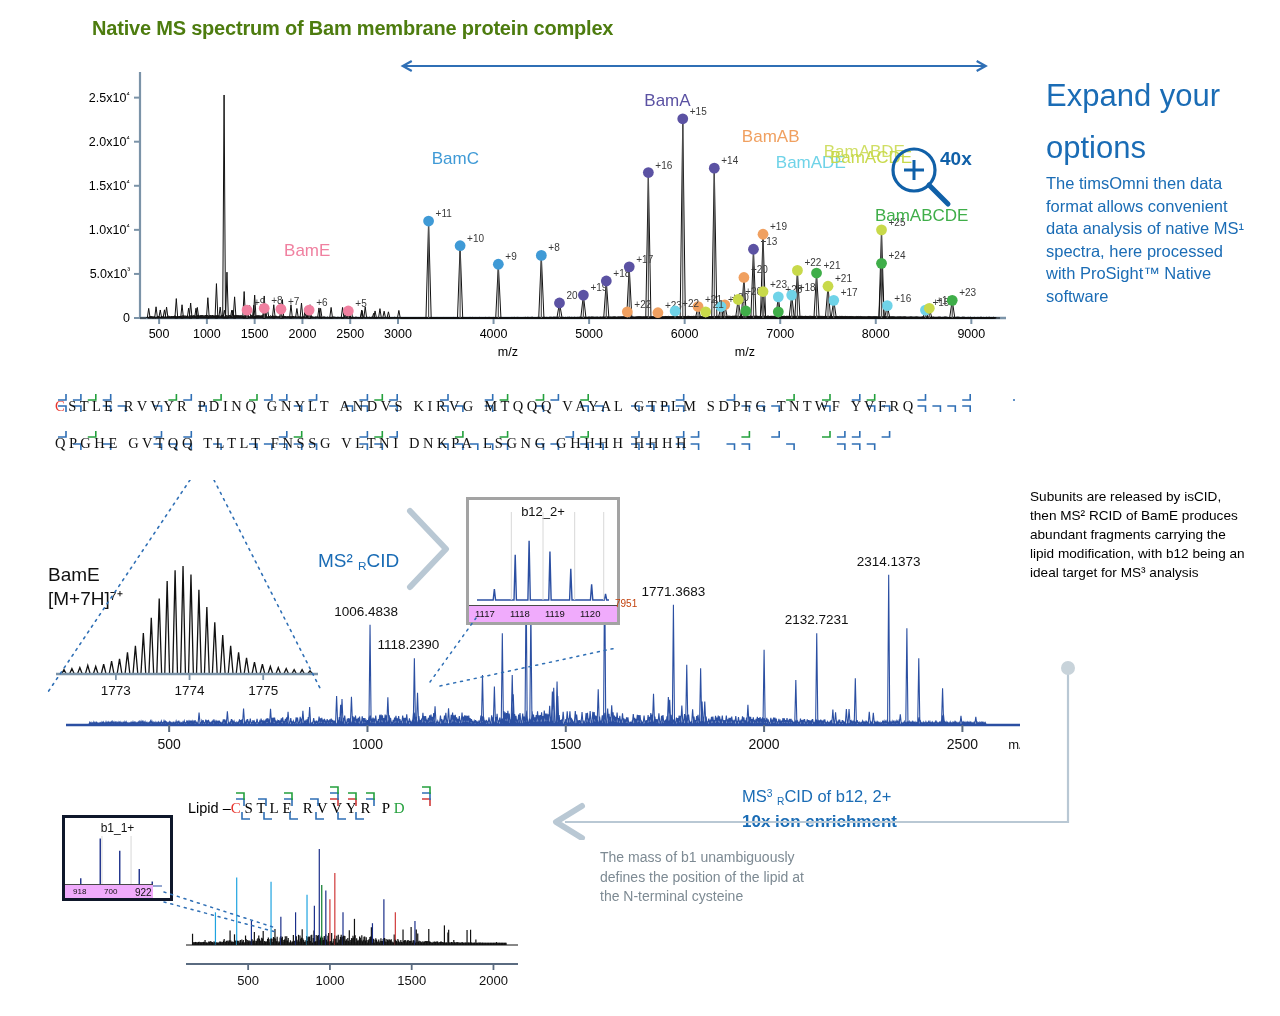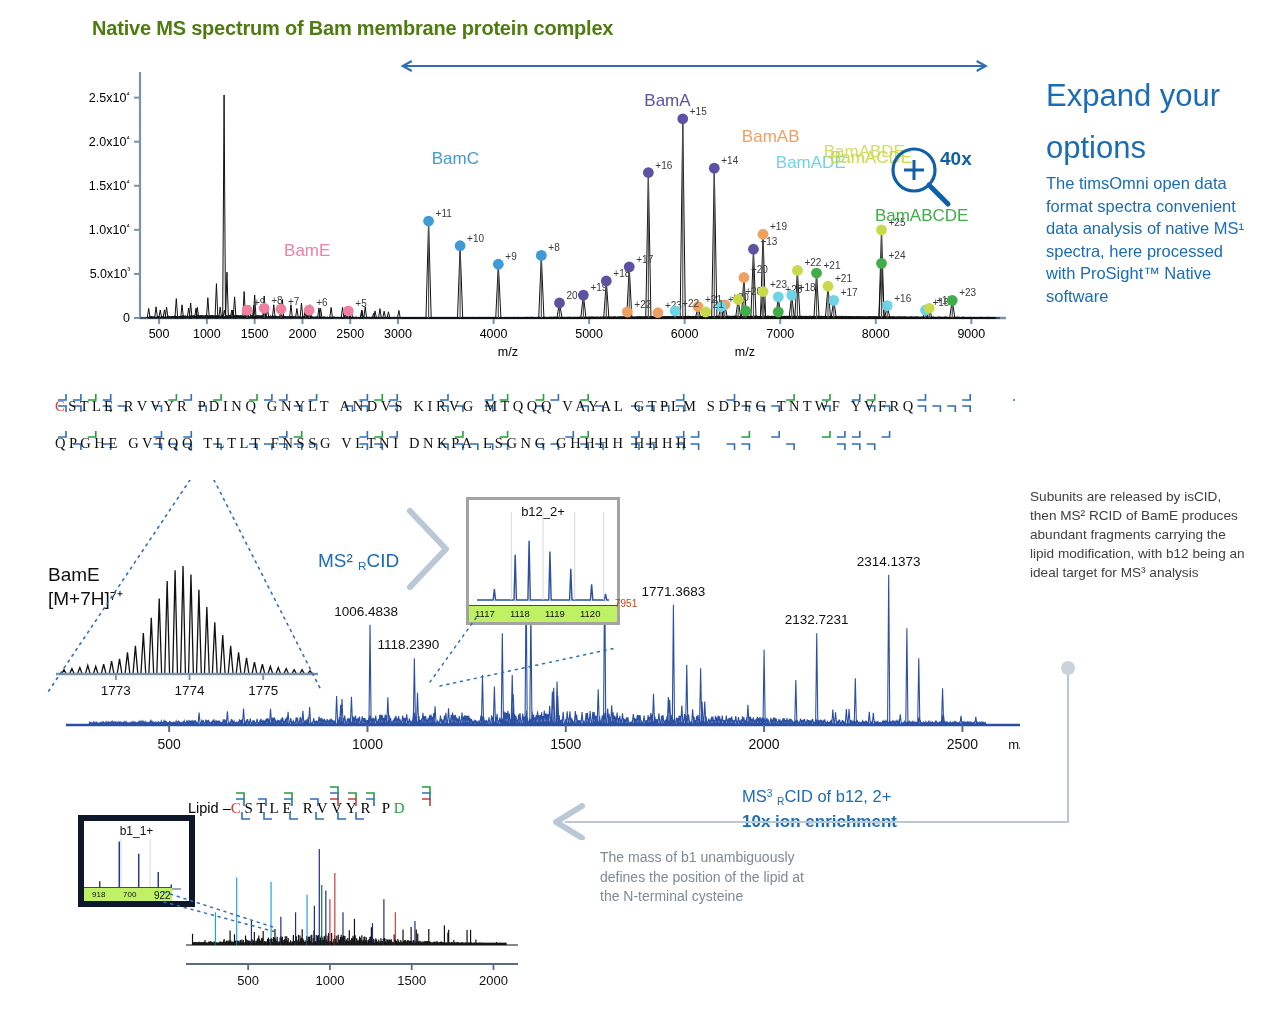--- a/index.html
+++ b/index.html
@@ -18,21 +18,21 @@
   #rail-head{
     left:1046px;top:70px;width:230px;font-size:31px;line-height:52px;
     color:#1a6cb5;font-weight:400;
   }
   #rail-body{
     left:1046px;top:172px;width:205px;font-size:16.5px;line-height:22.5px;
     color:#1a6cb5;
   }
   #mid-caption{
     left:1030px;top:487px;width:215px;font-size:13.6px;line-height:19px;
-    color:#404040;
+    color:#000000;
   }
   #ms3-caption{
     left:600px;top:848px;width:225px;font-size:14px;line-height:19.5px;
     color:#7d8a93;
   }
   #ms3-head{
     left:742px;top:783px;width:300px;font-size:16.5px;line-height:21px;
     color:#1a6cb5;text-align:left;
   }
   #ms3-head .b{font-weight:bold;font-size:17px;}
@@ -67,29 +67,29 @@
   #panel2{left:60px;top:540px;width:960px;height:230px;}
   .ms2lab{font-size:13.5px;fill:#111;font-family:"Liberation Sans",sans-serif;}
   #ms2Head{left:318px;top:550px;font-size:19px;color:#1a6cb5;}
 
   
   #b12box{left:466px;top:497px;width:148px;height:122px;
           border:3px solid #a3a3a3;background:#fff;}
   #b12title{position:absolute;left:0;top:4px;width:148px;text-align:center;
             font-size:13px;color:#111;}
   .insetaxis{position:absolute;left:0;bottom:0;width:148px;height:16px;
-             background:#bef264;border-top:1px solid #4a4a4a;}
+             background:#f0abfc;border-top:1px solid #4a4a4a;}
   .insettick{position:absolute;font-size:9.5px;color:#111;top:2px;}
   #lab7951{left:615px;top:598px;font-size:10px;color:#c2410c;}
 
   
   #panel3{left:180px;top:830px;width:345px;height:130px;}
   #ms3axis{left:180px;top:958px;width:345px;height:40px;}
   #b1box{left:62px;top:815px;width:105px;height:80px;
-         border:6px solid #0f172a;background:#fff;margin-left:16px;}
+         border:3px solid #0f172a;background:#fff;}
   #b1title{position:absolute;left:0;top:3px;width:105px;text-align:center;
            font-size:12px;color:#111;}
   #lipidrow{left:188px;top:800px;font-family:"Liberation Serif",serif;font-size:15px;}
   #lipidrow .lw{font-family:"Liberation Sans",sans-serif;font-size:14.5px;}
 </style>
 </head>
 <body>
 
 <div class="abs" id="page-title">Native MS spectrum of Bam membrane protein complex</div>
 
@@ -286,21 +286,21 @@
   <svg width="70" height="72" viewBox="0 0 70 72">
     <circle cx="26" cy="26" r="21" fill="none" stroke="#1060a8" stroke-width="3.2"></circle>
     <line x1="26" y1="16" x2="26" y2="36" stroke="#1060a8" stroke-width="3"></line>
     <line x1="16" y1="26" x2="36" y2="26" stroke="#1060a8" stroke-width="3"></line>
     <line x1="41" y1="41" x2="60" y2="60" stroke="#1060a8" stroke-width="5" stroke-linecap="round"></line>
   </svg>
   <span class="x40">40x</span>
 </div>
 
 <div class="abs" id="rail-head">Expand your options</div>
-<div class="abs" id="rail-body">The timsOmni open data format spectra convenient data analysis of native MS¹ spectra, here processed with ProSight™ Native software</div>
+<div class="abs" id="rail-body">The timsOmni then data format allows convenient data analysis of native MS¹ spectra, here processed with ProSight™ Native software</div>
 <div class="abs" id="mid-caption">Subunits are released by isCID, then MS² RCID of BamE produces abundant fragments carrying the lipid modification, with b12 being an ideal target for MS³ analysis</div>
 
 <div class="abs" id="seqmap">
   <svg width="960" height="92" viewBox="0 0 960 92" id="seqfrag">
       <path d="M 11 22 L 11 28 L 3 28" fill="none" stroke="#2f6fb5" stroke-width="1.6"></path>
       <path d="M 25.9 22 L 25.9 28 L 17.9 28" fill="none" stroke="#2f6fb5" stroke-width="1.6"></path>
       <path d="M 40.8 22 L 40.8 28 L 32.8 28" fill="none" stroke="#23a03c" stroke-width="1.6"></path>
       <path d="M 55.7 22 L 55.7 28 L 47.7 28" fill="none" stroke="#2f6fb5" stroke-width="1.6"></path>
       <path d="M 121.4 22 L 121.4 28 L 113.4 28" fill="none" stroke="#23a03c" stroke-width="1.6"></path>
       <path d="M 136.3 22 L 136.3 28 L 128.3 28" fill="none" stroke="#2f6fb5" stroke-width="1.6"></path>

